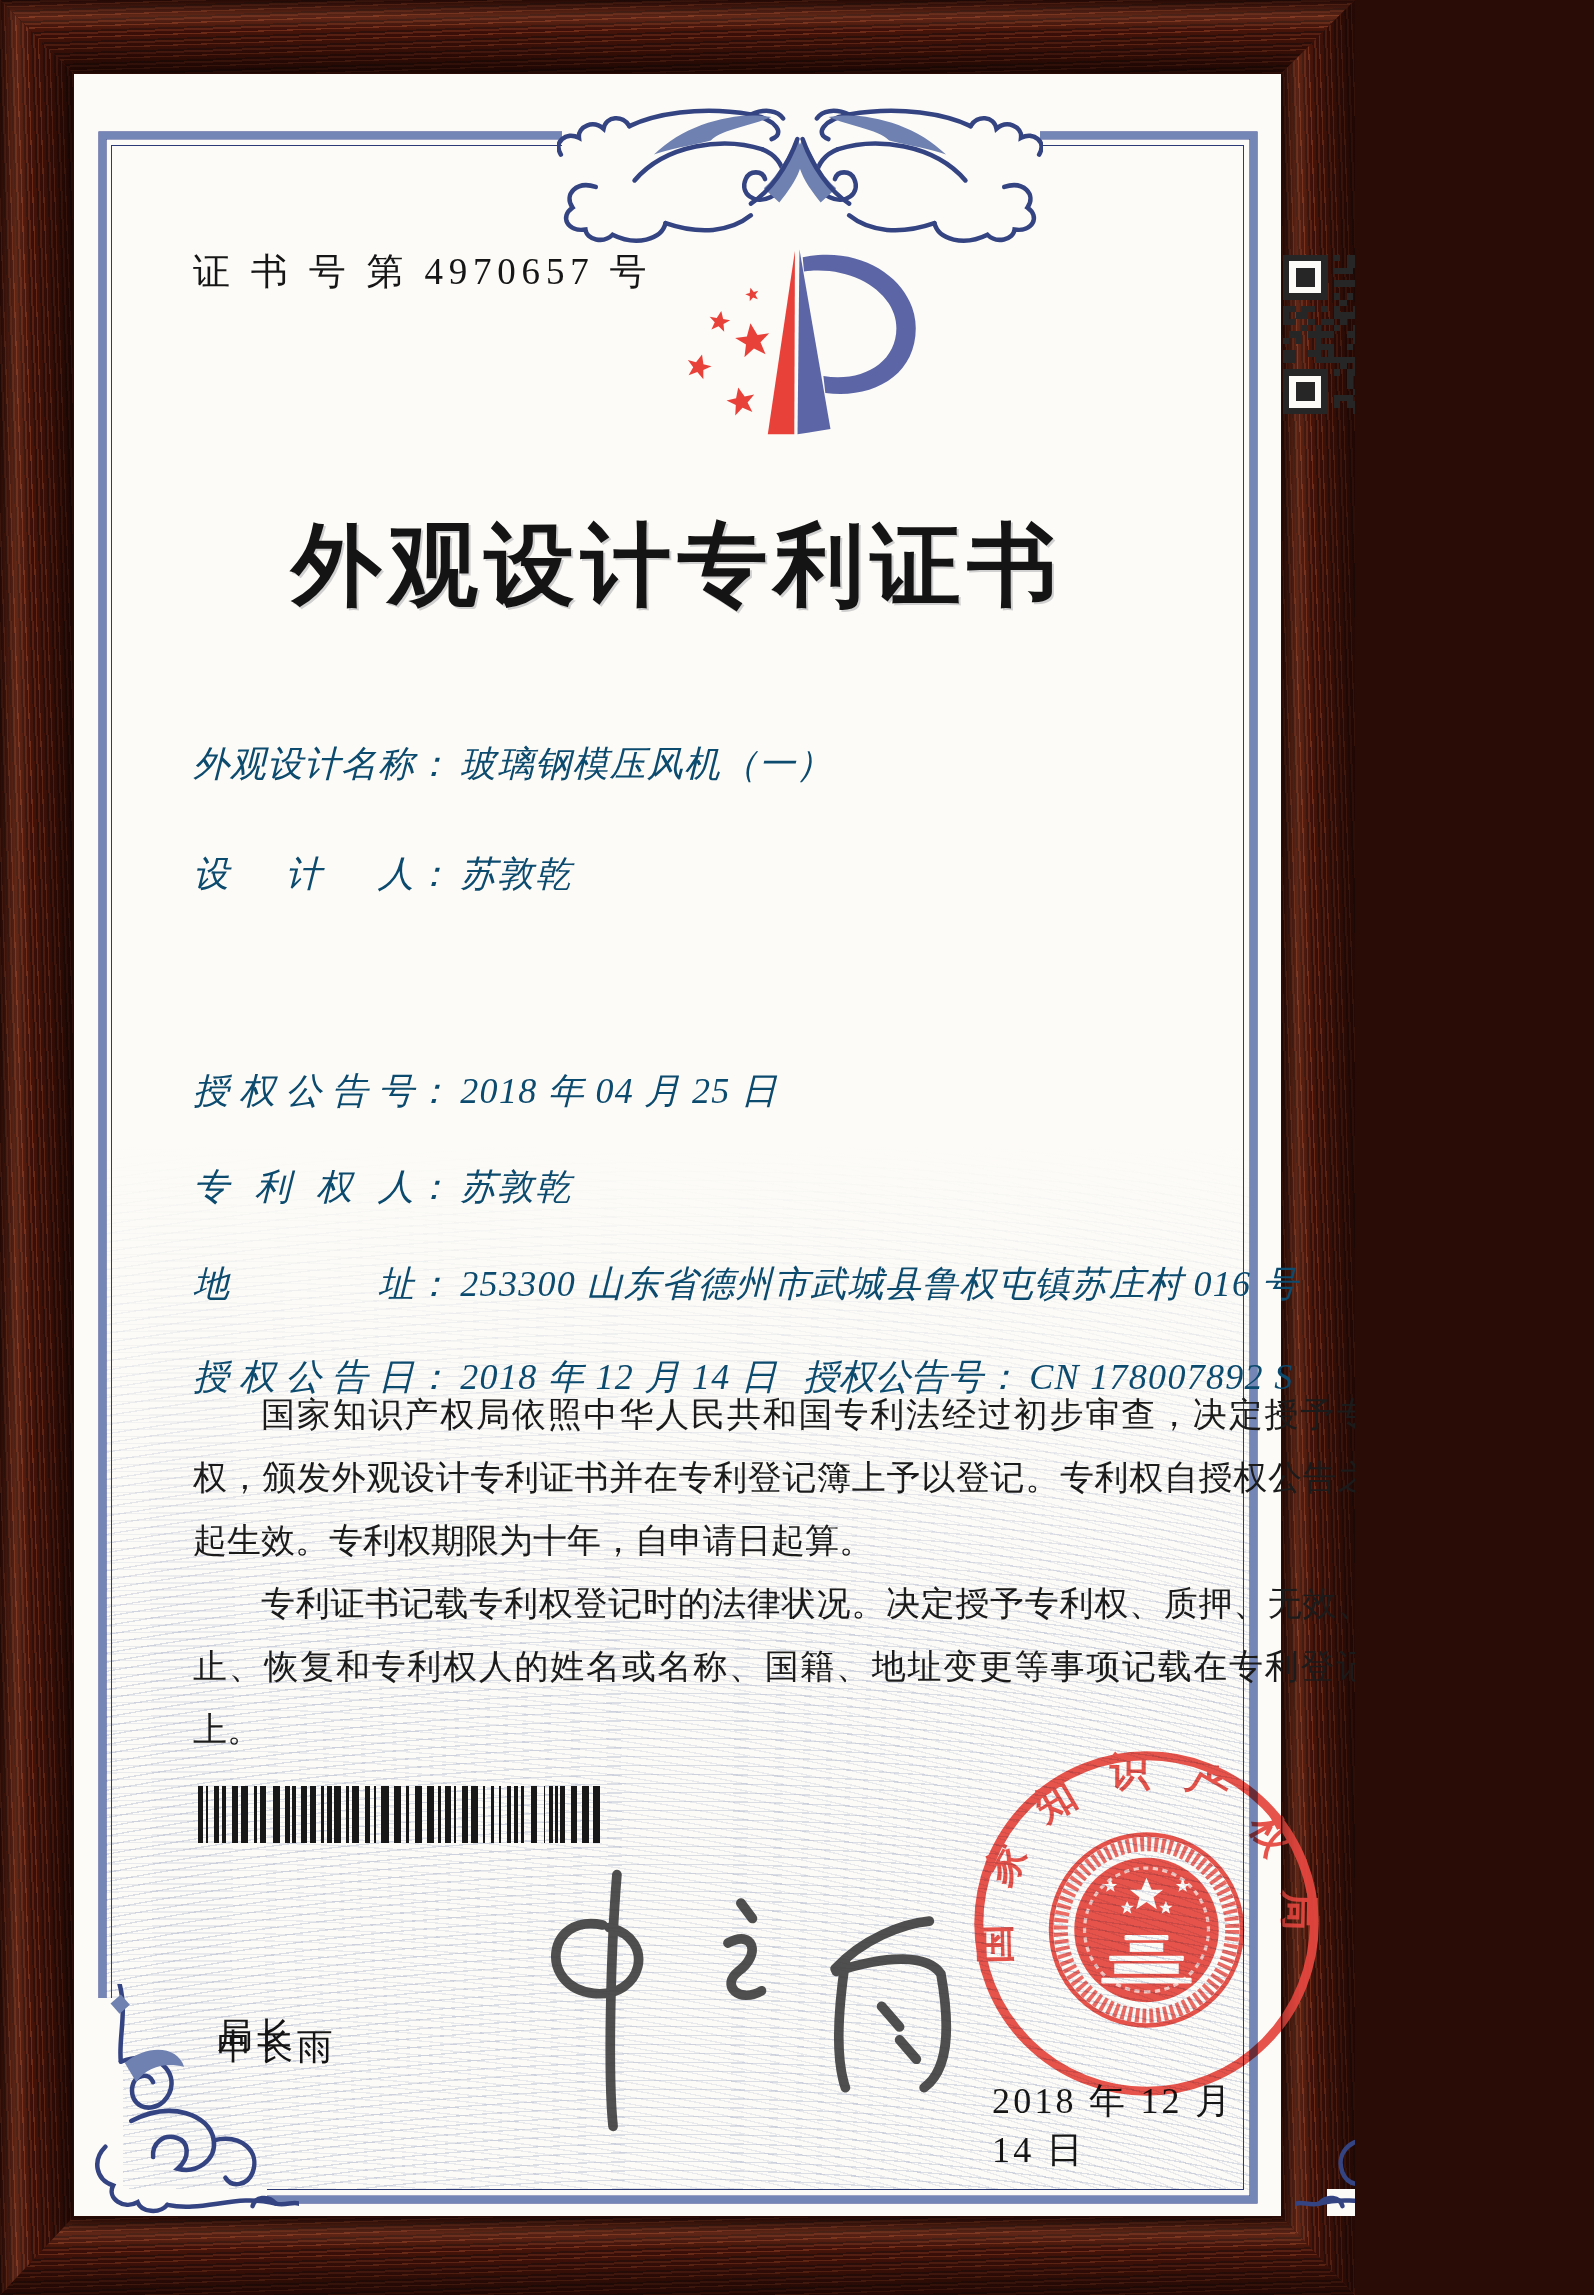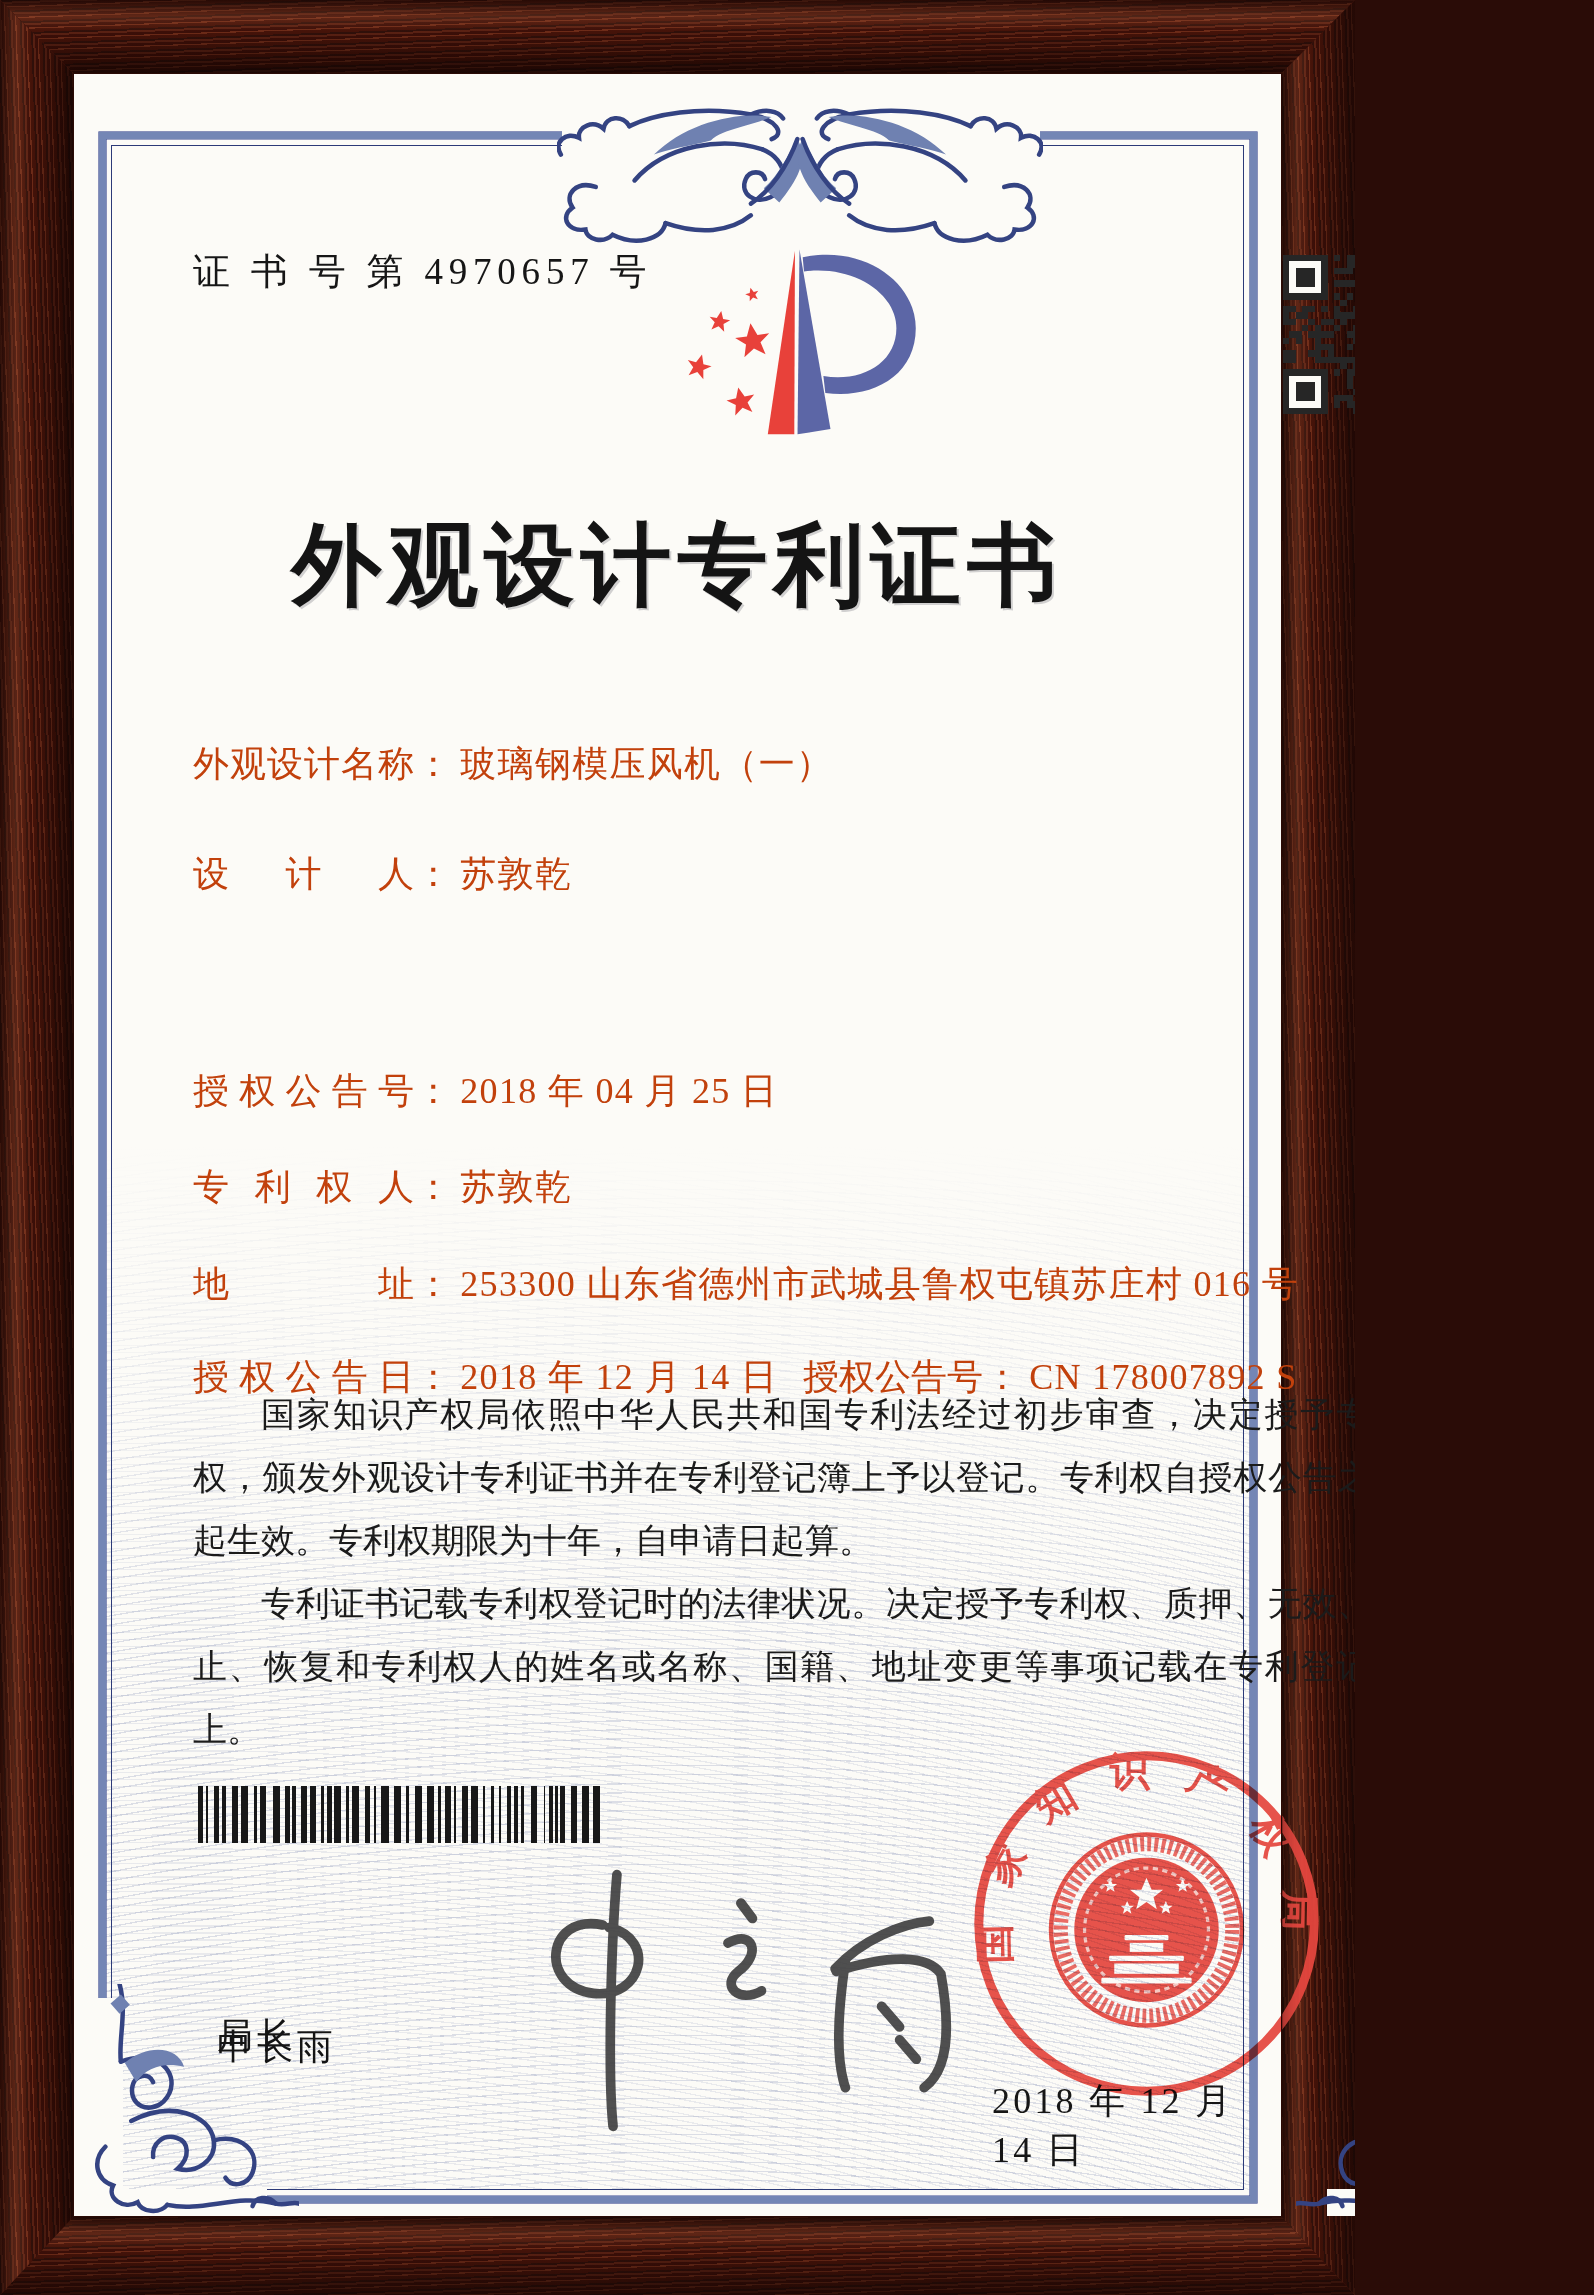--- a/index.html
+++ b/index.html
@@ -40,21 +40,21 @@
   .orn svg{display:block;width:100%;height:100%;}
   .orn-flip{transform:scaleX(-1);}
   
   .cert-no{position:absolute;left:119px;top:173px;z-index:5;font-size:37px;letter-spacing:5.8px;color:#161616;}
   .logo{position:absolute;left:604px;top:169px;width:252px;height:207px;z-index:5;}
   .qr{position:absolute;left:1209px;top:181px;width:159px;height:159px;z-index:5;}
   .qr svg{width:100%;height:100%;}
   .title{position:absolute;left:0;top:431px;width:100%;text-align:center;z-index:5;
          font-size:90px;font-weight:900;letter-spacing:6.5px;color:#141414;
          text-shadow:1.9px 1.9px 0 rgba(80,80,90,.25);}
-  .frow{position:absolute;left:119px;height:56px;z-index:5;font-size:36px;color:#c2410c;white-space:nowrap;}
+  .frow{position:absolute;left:119px;height:56px;z-index:5;font-size:36px;color:#0c4a6e;white-space:nowrap;font-style:italic;}
   .flabel{display:inline-block;width:221px;text-align:justify;text-align-last:justify;vertical-align:top;}
   .fcolon{display:inline-block;margin:0 9px 0 1.3px;}
   .fvalue{letter-spacing:1.3px;}
   .pair2{position:absolute;left:610px;top:0;}
   .paras{position:absolute;left:119px;top:1309px;width:1213px;z-index:5;font-size:34px;line-height:63px;
          color:#1b1b1b;text-align:justify;}
   .paras p{margin:0;text-indent:2em;}
   .barcode{position:absolute;left:124px;top:1712px;width:403px;height:57px;z-index:5;}
   .barcode svg{width:100%;height:100%;}
   .signer{position:absolute;left:143px;z-index:5;font-size:36px;color:#141414;letter-spacing:3.9px;}

